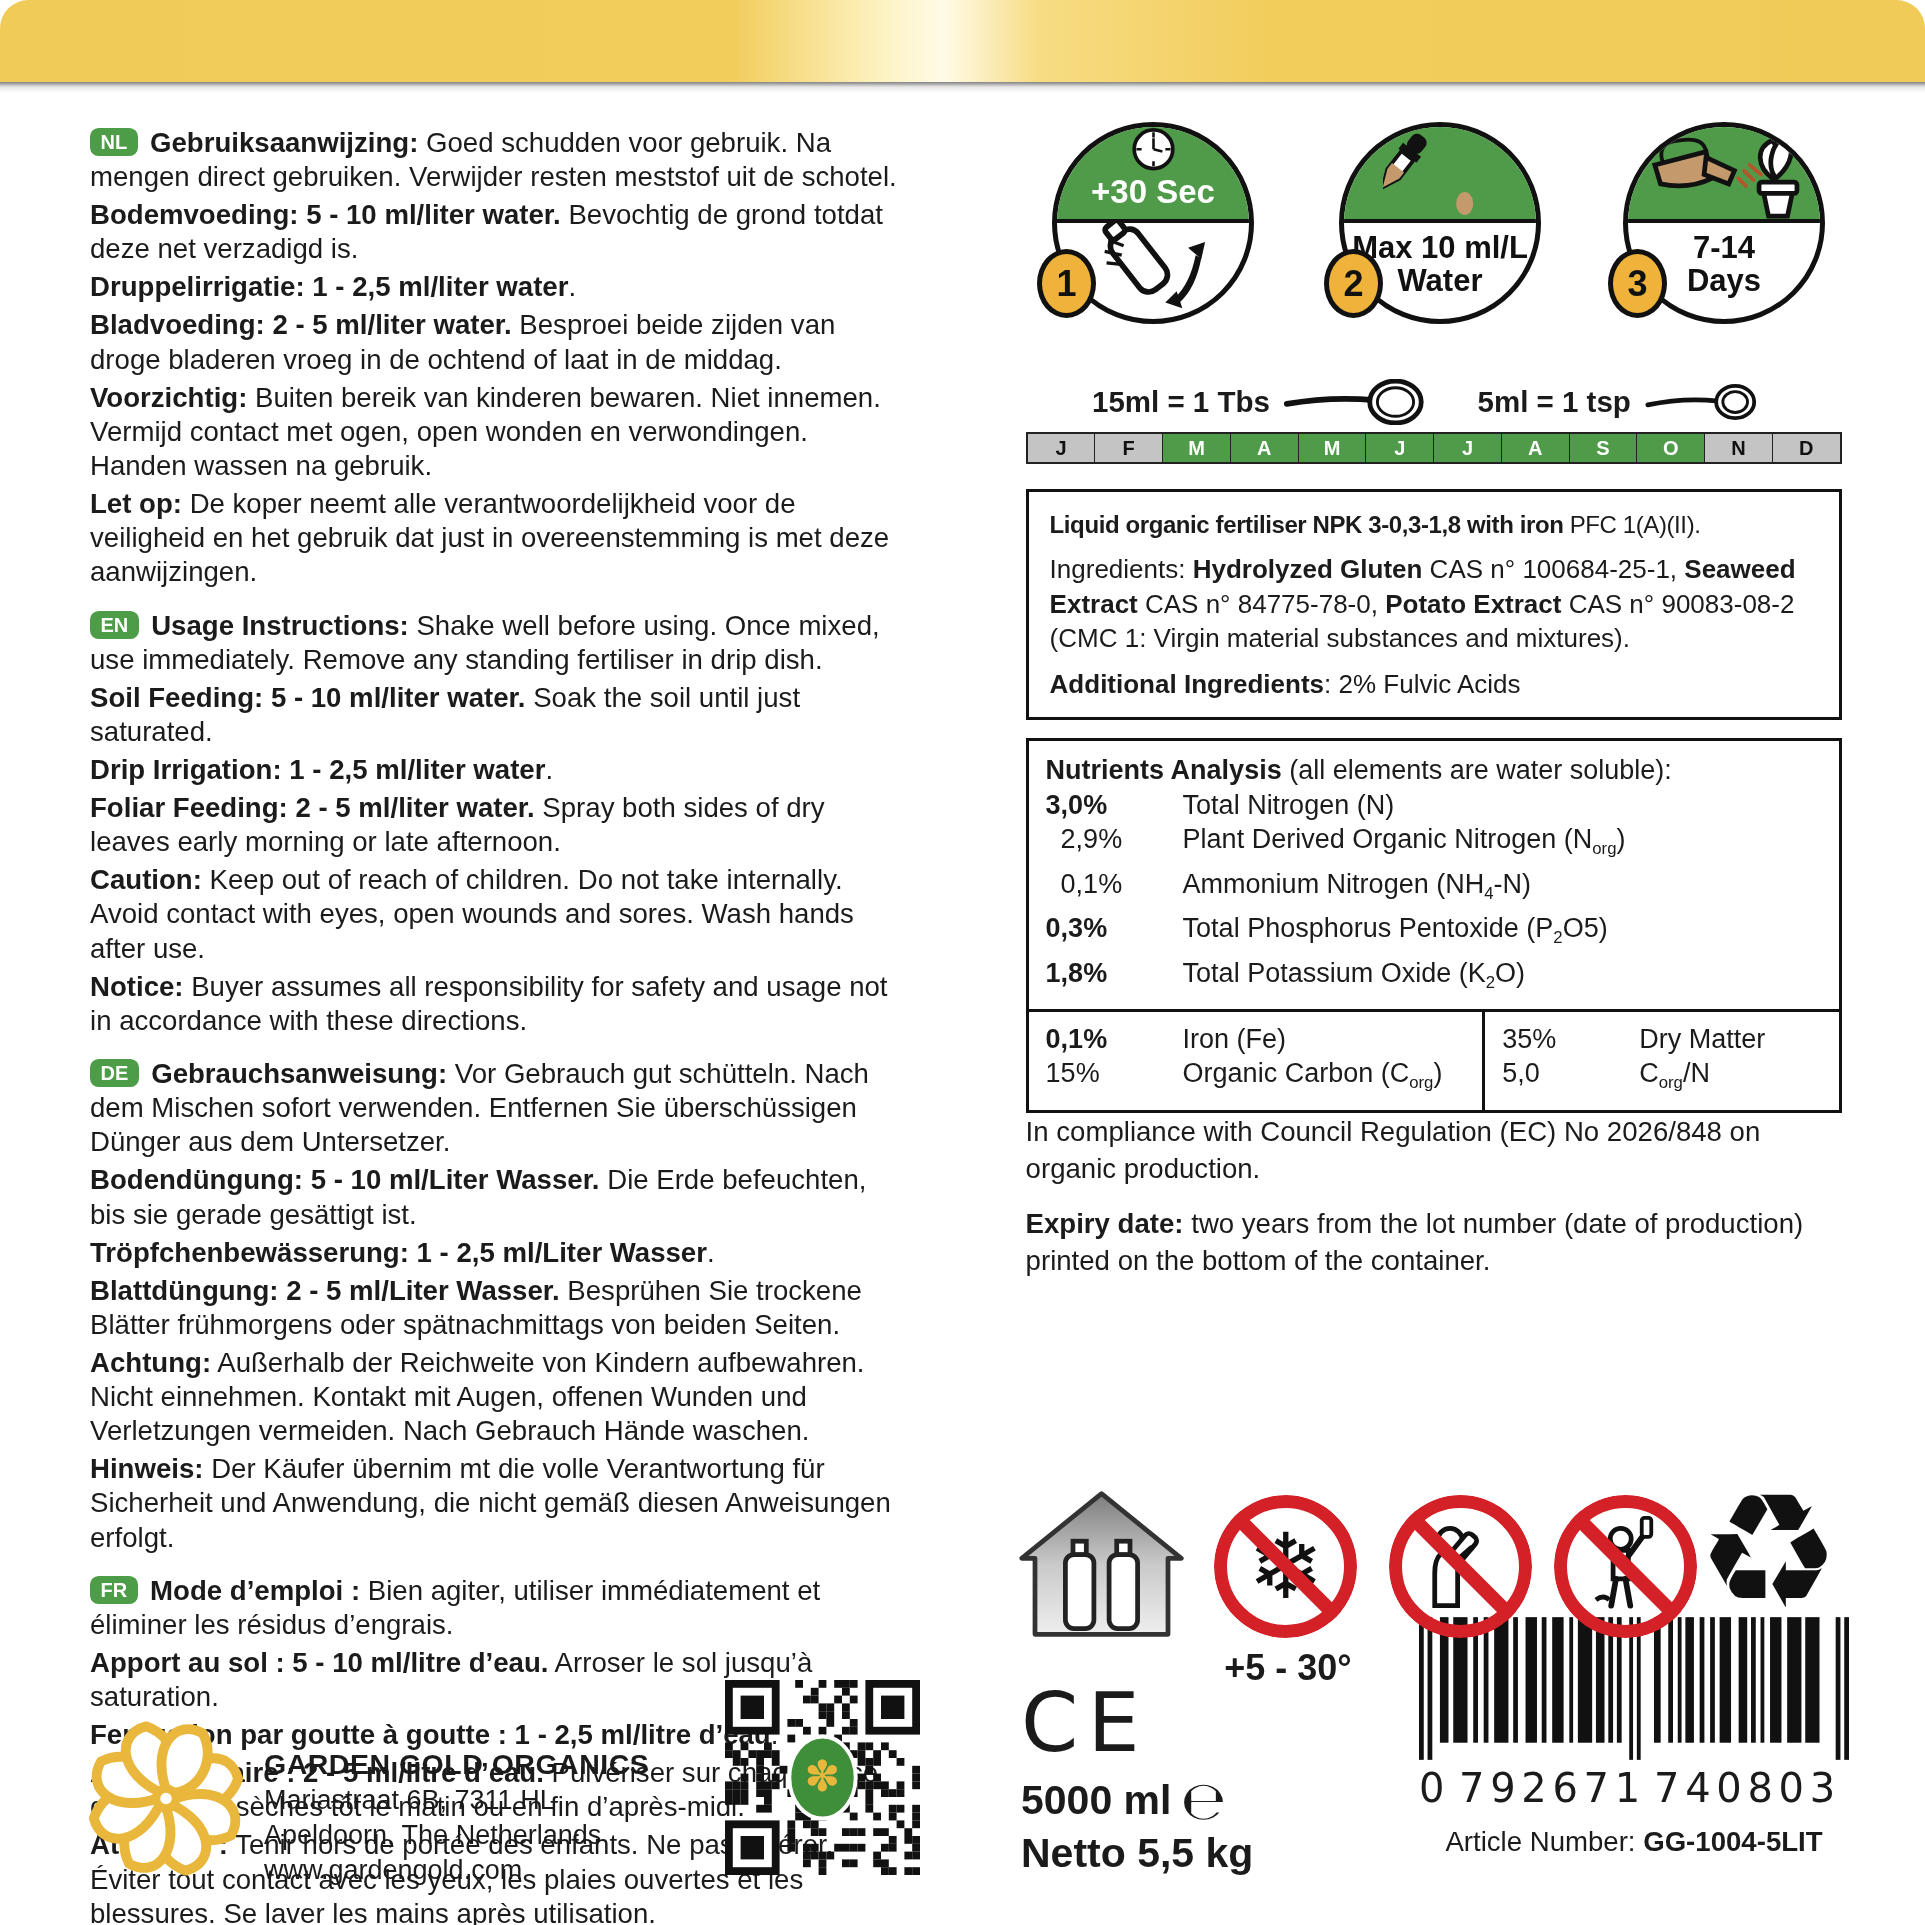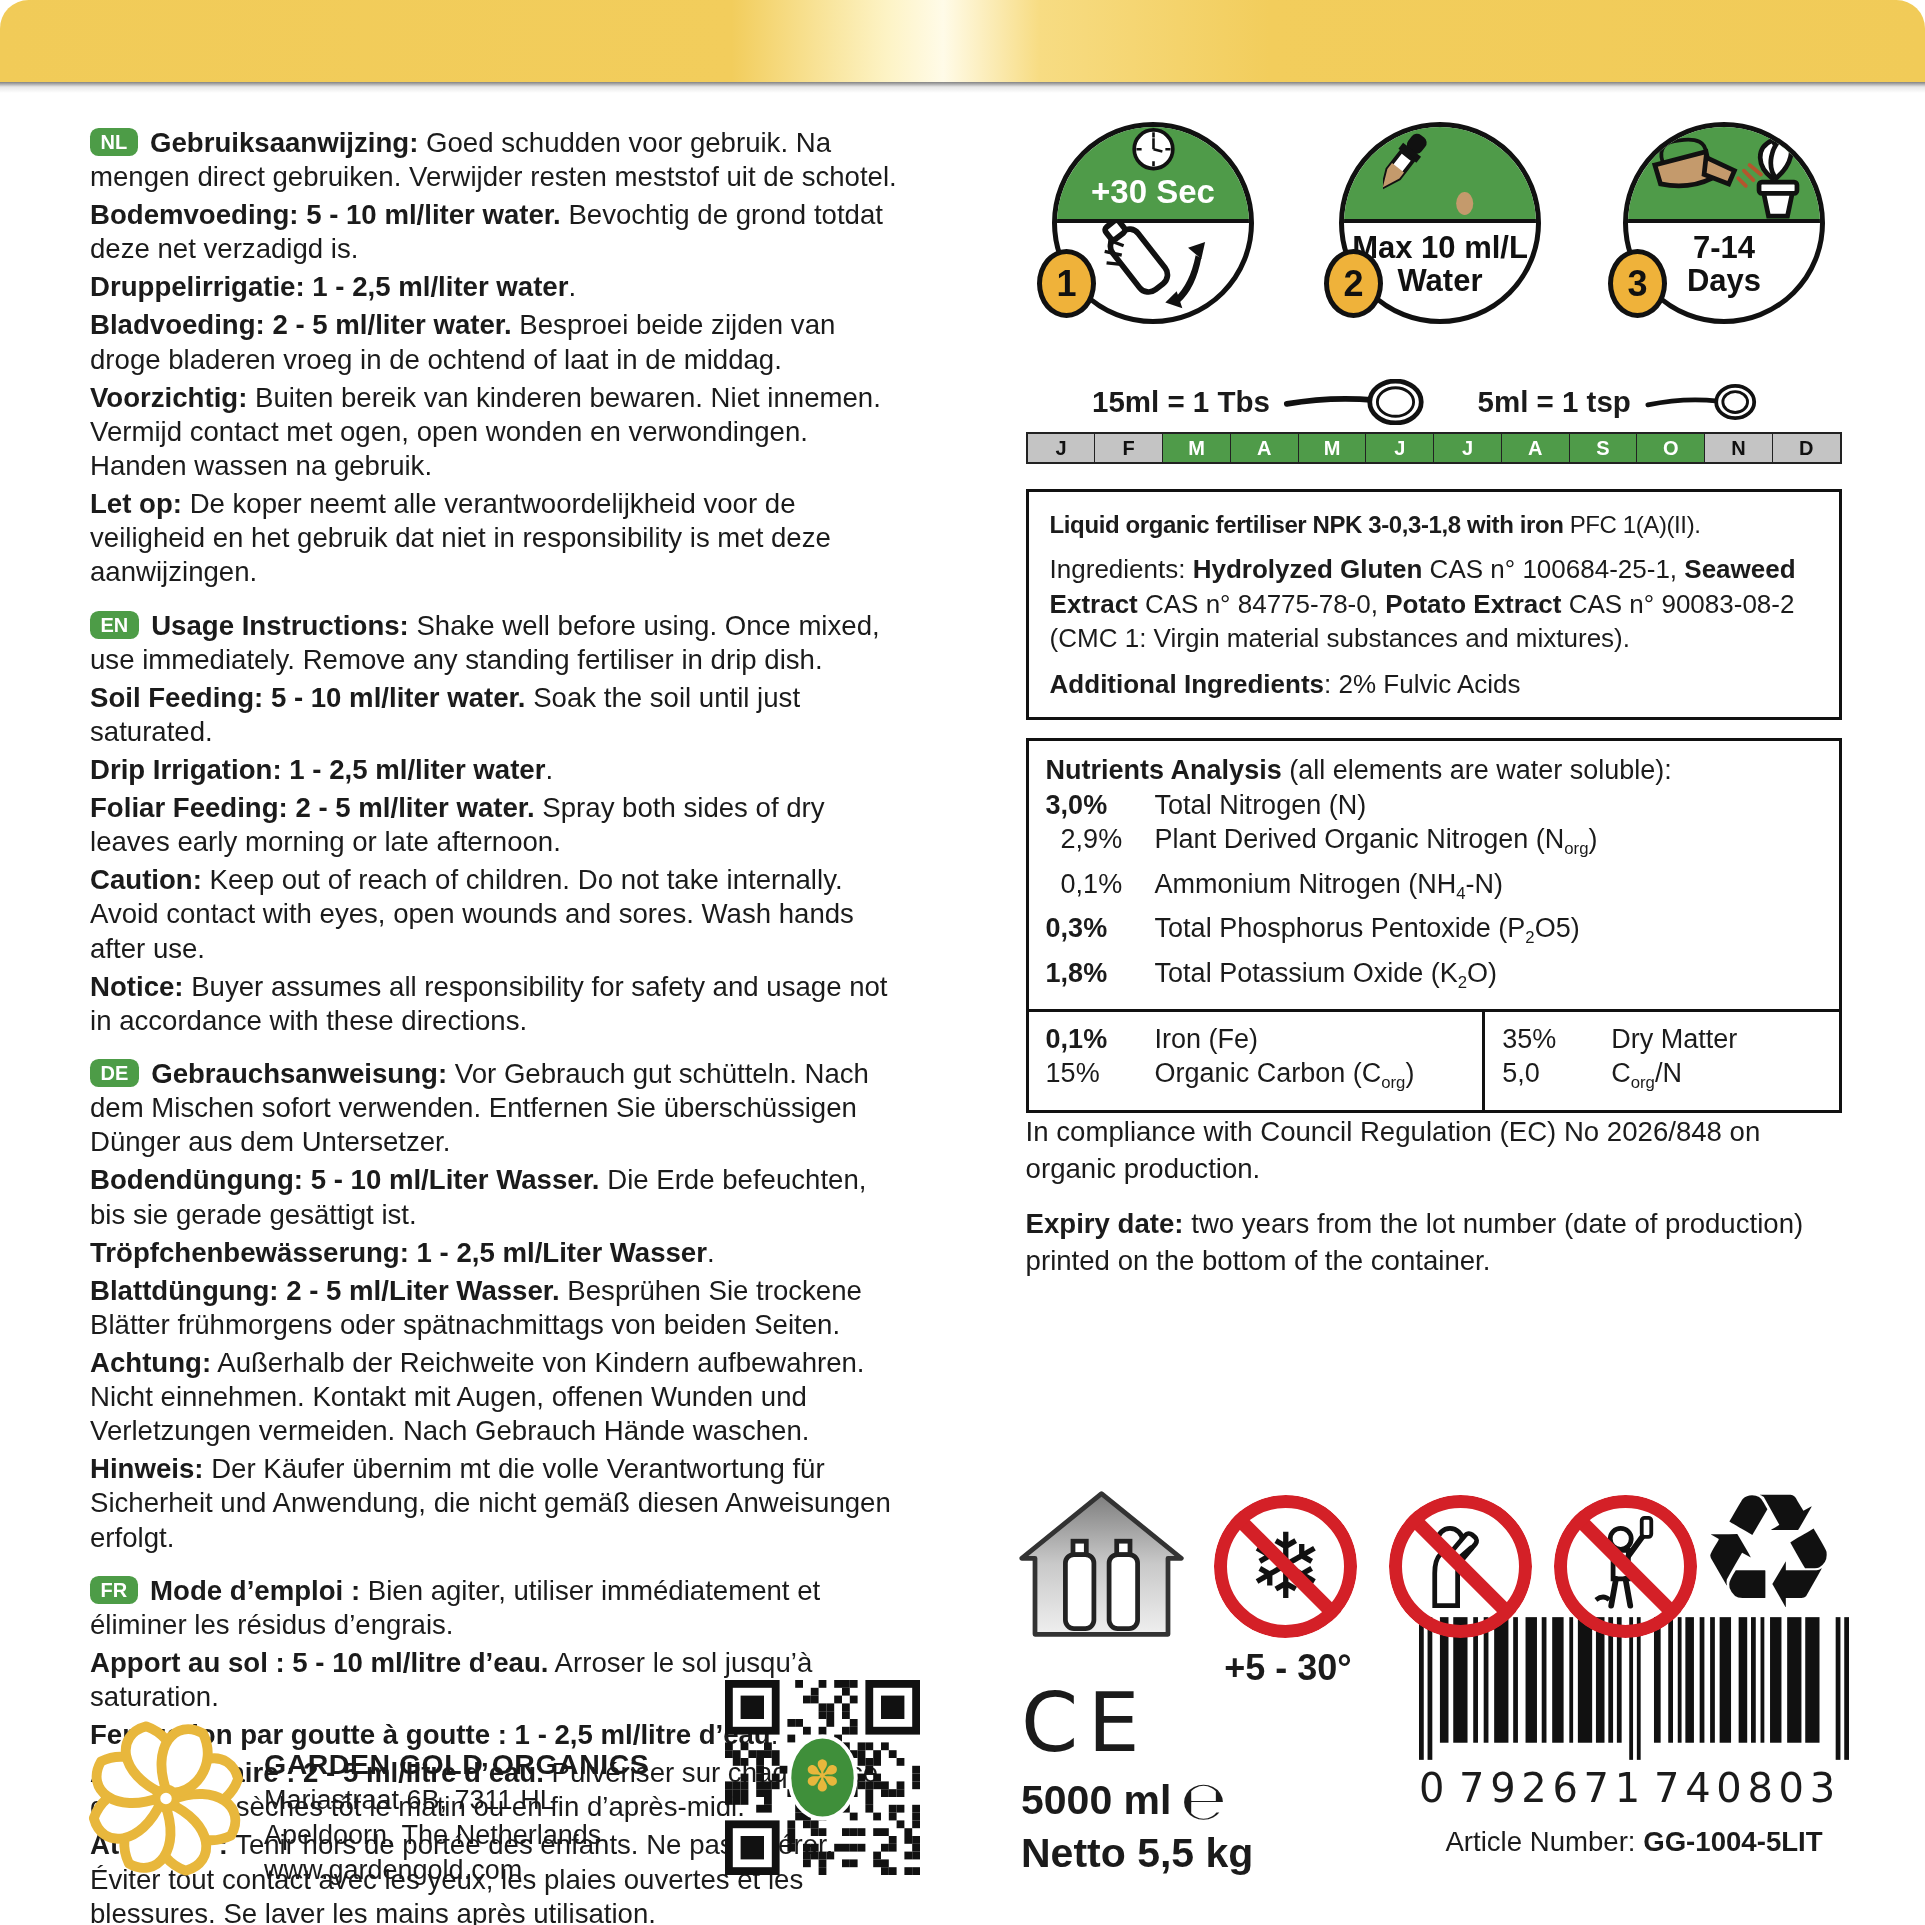--- a/index.html
+++ b/index.html
@@ -51,21 +51,21 @@
   .pbox-par:last-child{margin-bottom:0;}
   
   .nbox{position:absolute;top:616px;left:7.6px;width:816px;box-sizing:border-box;border:3.8px solid #111;font-size:27px;}
   .ntop{padding:11.4px 0 9.5px;}
   .nheader{padding-left:17px;line-height:36px;}
   .nelement{padding-left:126px;font-weight:700;line-height:36px;}
   .nrow{display:flex;line-height:34px;}
   .nval{flex:0 0 109px;padding-left:17px;box-sizing:content-box;}
   .nval.ind{padding-left:32px;flex-basis:94px;}
   .nval.b{font-weight:700;}
-  .nlabel{flex:1;}
+  .nlabel{flex:1;margin-left:28px;}
   .nbottom{display:flex;border-top:3.8px solid #111;}
   .nb-left{width:56%;border-right:3.8px solid #111;padding:9.5px 0;}
   .nb-right{flex:1;padding:9.5px 0;}
   
   .legal{position:absolute;top:991px;left:7.6px;width:810px;font-size:27.6px;line-height:1.35;}
   .legal p{margin:0 0 17px 0;}
   
   .picto{position:absolute;}
   .proh{position:relative;width:143px;height:143px;border-radius:50%;overflow:hidden;}
   .proh .ring{position:absolute;inset:0;border:13.3px solid #d42027;border-radius:50%;box-sizing:border-box;z-index:3;}
@@ -104,21 +104,21 @@
 
   <div class="gold-band"></div>
 
   <div class="left-col">
       <div class="lang-section">
         <p class="ipara"><span class="lang-badge">NL</span><b>Gebruiksaanwijzing:</b><span> Goed schudden voor gebruik. Na mengen direct gebruiken. Verwijder resten meststof uit de schotel.</span></p>
         <p class="ipara"><b>Bodemvoeding: 5 - 10 ml/liter water.</b><span> Bevochtig de grond totdat deze net verzadigd is.</span></p>
         <p class="ipara"><b>Druppelirrigatie: 1 - 2,5 ml/liter water</b><span>.</span></p>
         <p class="ipara"><b>Bladvoeding: 2 - 5 ml/liter water.</b><span> Besproei beide zijden van droge bladeren vroeg in de ochtend of laat in de middag.</span></p>
         <p class="ipara"><b>Voorzichtig:</b><span> Buiten bereik van kinderen bewaren. Niet innemen. Vermijd contact met ogen, open wonden en verwondingen. Handen wassen na gebruik.</span></p>
-        <p class="ipara"><b>Let op:</b><span> De koper neemt alle verantwoordelijkheid voor de veiligheid en het gebruik dat niet in responsibility is met deze aanwijzingen.</span></p>
+        <p class="ipara"><b>Let op:</b><span> De koper neemt alle verantwoordelijkheid voor de veiligheid en het gebruik dat just in overeenstemming is met deze aanwijzingen.</span></p>
       </div>
       <div class="lang-section">
         <p class="ipara"><span class="lang-badge">EN</span><b>Usage Instructions:</b><span> Shake well before using. Once mixed, use immediately. Remove any standing fertiliser in drip dish.</span></p>
         <p class="ipara"><b>Soil Feeding: 5 - 10 ml/liter water.</b><span> Soak the soil until just saturated.</span></p>
         <p class="ipara"><b>Drip Irrigation: 1 - 2,5 ml/liter water</b><span>.</span></p>
         <p class="ipara"><b>Foliar Feeding: 2 - 5 ml/liter water.</b><span> Spray both sides of dry leaves early morning or late afternoon.</span></p>
         <p class="ipara"><b>Caution:</b><span> Keep out of reach of children. Do not take internally. Avoid contact with eyes, open wounds and sores. Wash hands after use.</span></p>
         <p class="ipara"><b>Notice:</b><span> Buyer assumes all responsibility for safety and usage not in accordance with these directions.</span></p>
       </div>
       <div class="lang-section">

